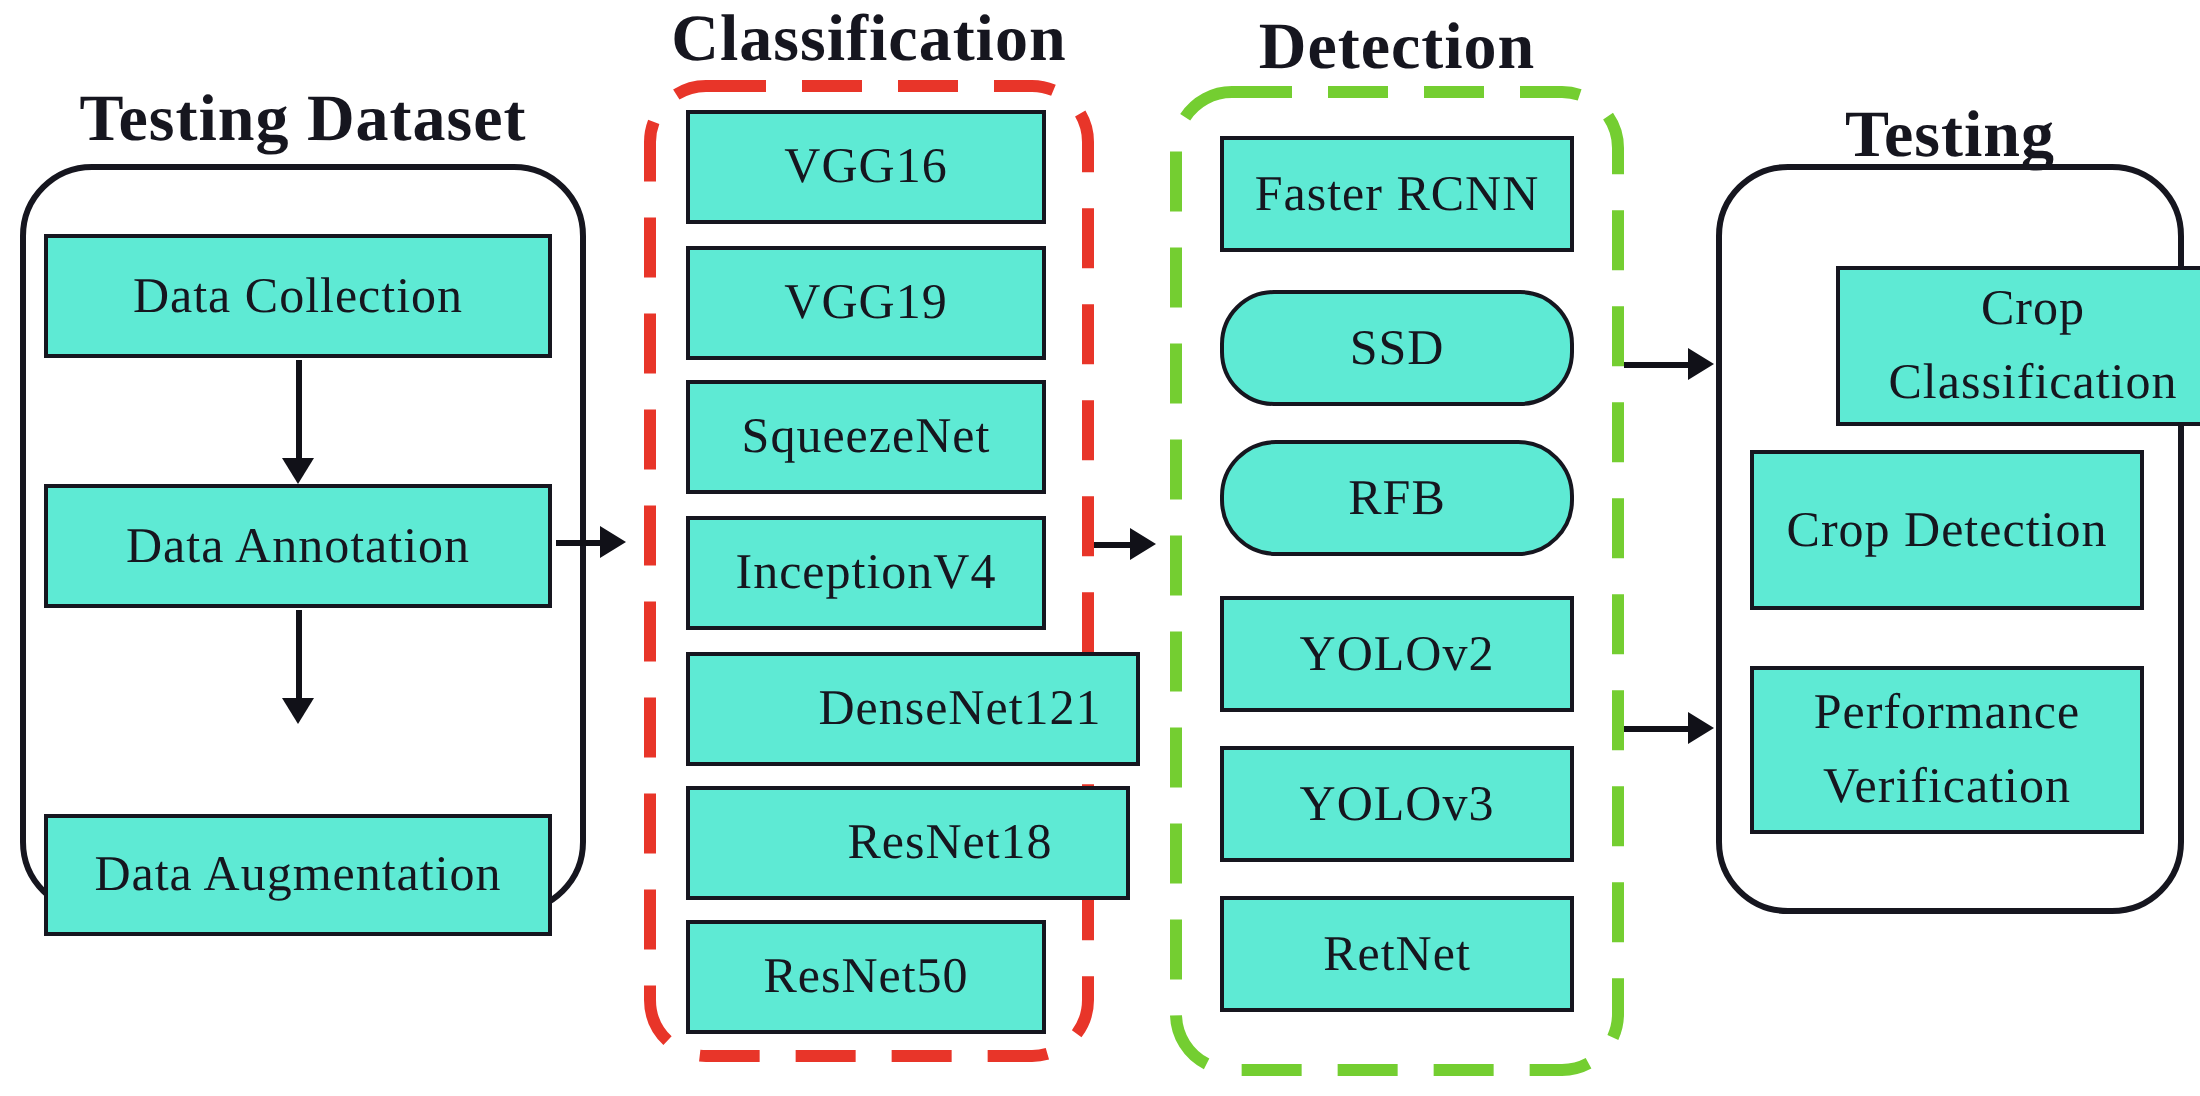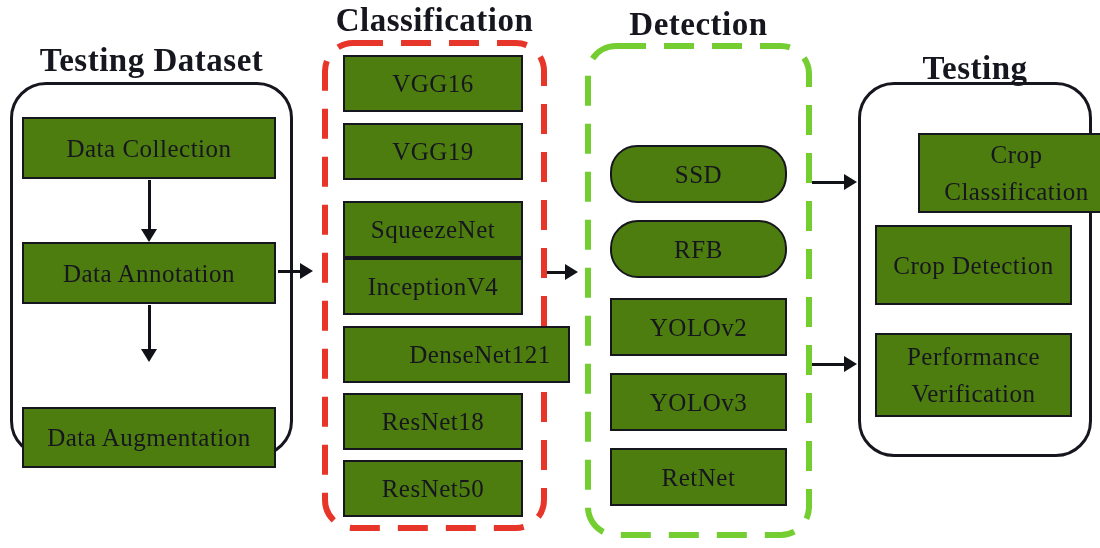--- a/index.html
+++ b/index.html
@@ -22,21 +22,21 @@
   }
   .group-solid {
     position: absolute;
     border: 3px solid #16161f;
     border-radius: 36px;
     background: transparent;
   }
   .node {
     position: absolute;
     border: 2.5px solid #16161f;
-    background: #4d7c0f;
+    background: #5eead4;
     display: flex;
     align-items: center;
     justify-content: center;
     text-align: center;
     font-size: 25px;
     letter-spacing: 0.5px;
     line-height: 37px;
     color: #16161f;
   }
   .dash-overlay {
@@ -98,28 +98,29 @@
     <span class="shaft"></span>
     <span class="head"></span>
   </div>
 
   <div class="node" style="left:22px; top:362px; width:250px; height:57px;margin-top:45px;">Data Augmentation</div>
 
   <div class="col-title" style="left:322px; top:2px; width:225px;">Classification</div>
 
   <div class="node" style="left:343px; top:55px;  width:176px; height:53px;">VGG16</div>
   <div class="node" style="left:343px; top:123px; width:176px; height:53px;">VGG19</div>
-  <div class="node" style="left:343px; top:190px; width:176px; height:53px;margin-top:11px;">SqueezeNet</div>
+  <div class="node" style="left:343px; top:190px; width:176px; height:53px;">SqueezeNet</div>
   <div class="node" style="left:343px; top:258px; width:176px; height:53px;">InceptionV4</div>
   <div class="node" style="left:343px; top:326px; width:176px; height:53px;padding-left:47px;">DenseNet121</div>
-  <div class="node" style="left:343px; top:393px; width:176px; height:53px;">ResNet18</div>
+  <div class="node" style="left:343px; top:393px; width:176px; height:53px;padding-left:42px;">ResNet18</div>
   <div class="node" style="left:343px; top:460px; width:176px; height:53px;">ResNet50</div>
 
   <div class="col-title" style="left:585px; top:6px; width:227px;">Detection</div>
 
+  <div class="node" style="left:610px; top:68px;  width:173px; height:54px;">Faster RCNN</div>
   <div class="node" style="left:610px; top:145px; width:173px; height:54px;border-radius:27px;">SSD</div>
   <div class="node" style="left:610px; top:220px; width:173px; height:54px;border-radius:28px;">RFB</div>
   <div class="node" style="left:610px; top:298px; width:173px; height:54px;">YOLOv2</div>
   <div class="node" style="left:610px; top:373px; width:173px; height:54px;">YOLOv3</div>
   <div class="node" style="left:610px; top:448px; width:173px; height:54px;">RetNet</div>
 
   <div class="col-title" style="left:858px; top:50px; width:234px;">Testing</div>
 
   <div class="group-solid" style="left:858px; top:82px; width:228px; height:369px;"></div>
 

